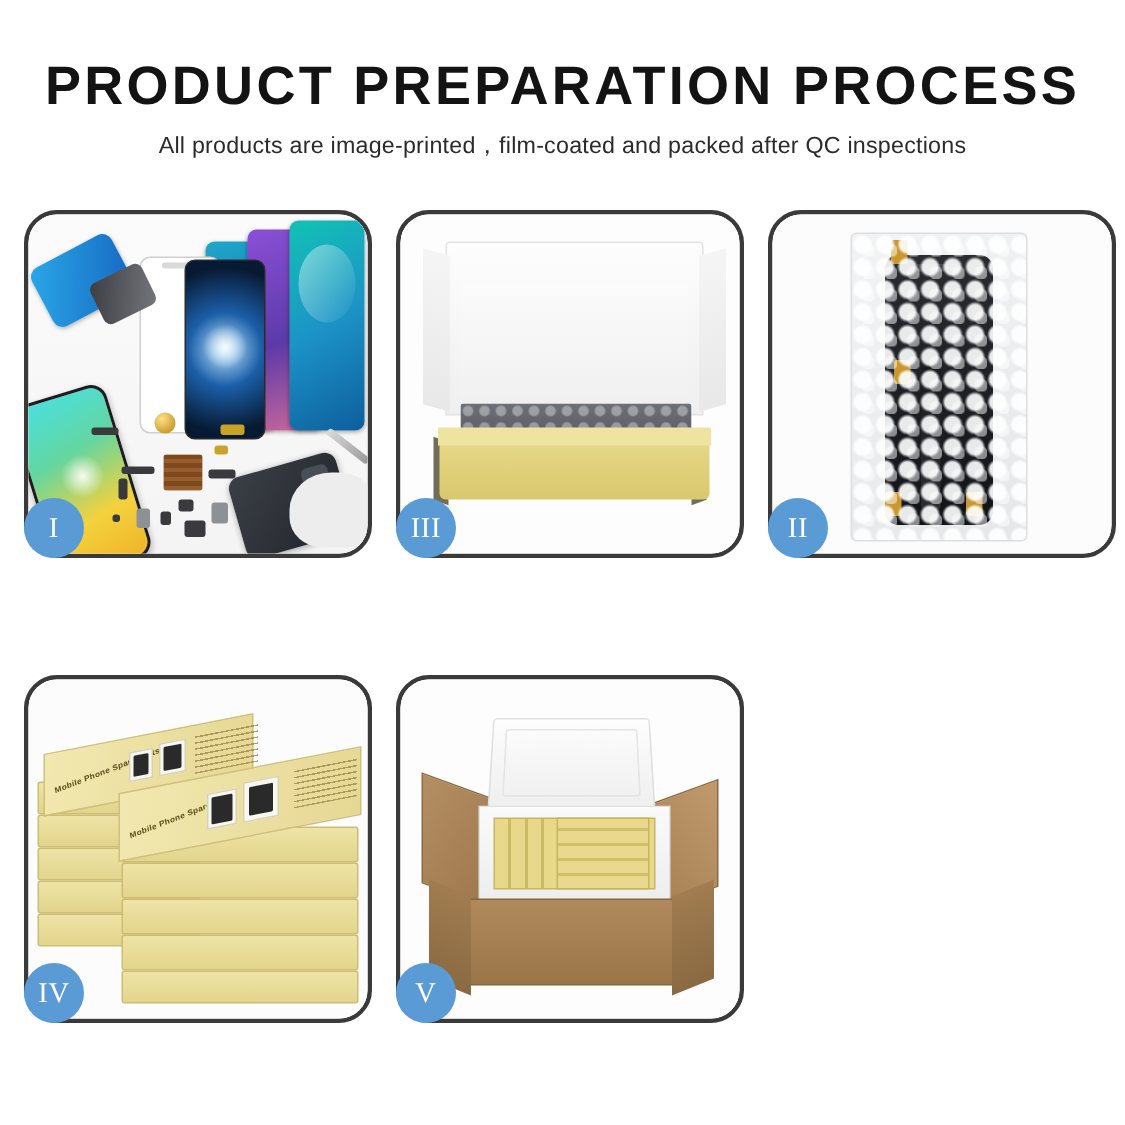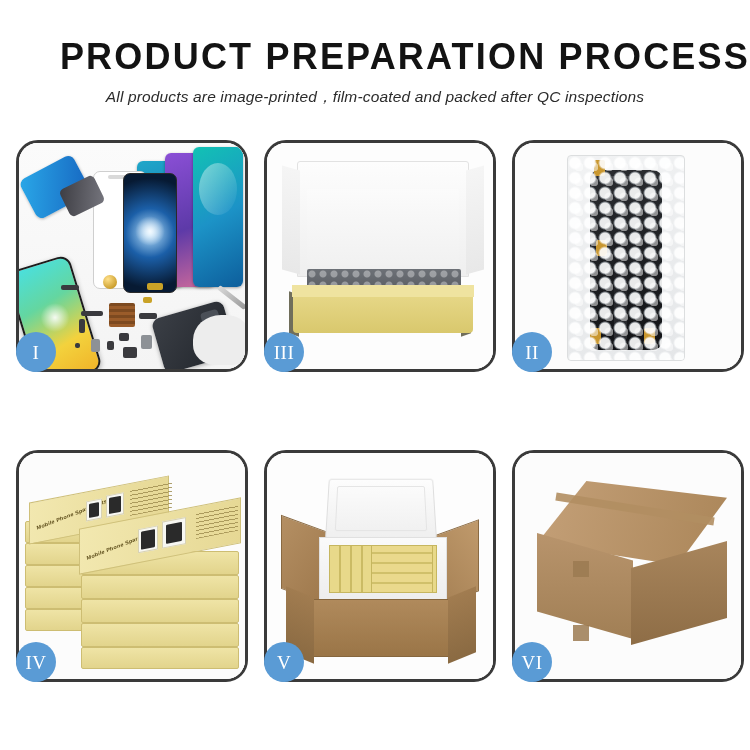--- a/index.html
+++ b/index.html
@@ -8,25 +8,25 @@
     background:#ffffff;
     font-family:"Liberation Sans", sans-serif;
     overflow:hidden;
   }
   #page { position:relative; width:750px; height:750px; background:#fff; }
 
   
   .header { padding-top:36px; text-align:center; }
   .title {
     font-size:36px; font-weight:700; letter-spacing:2.2px;
-    color:#131313; line-height:1.15; white-space:nowrap;text-align:right;
+    color:#131313; line-height:1.15; white-space:nowrap;
   }
   .subtitle {
     margin-top:10px; font-size:15.5px; font-weight:400;
-    color:#2b2b2b; letter-spacing:0.15px; white-space:nowrap;font-style:italic;
+    color:#2b2b2b; letter-spacing:0.15px; white-space:nowrap;
   }
 
   
   .grid {
     position:absolute; left:16px; top:140px;
     width:718px;
     display:grid;
     grid-template-columns:repeat(3,232px);
     grid-template-rows:repeat(2,232px);
     column-gap:16px; row-gap:78px;
@@ -348,28 +348,15 @@
           <div class="foamlid"></div>
           <div class="foambox"></div>
           <div class="ybars"></div>
           <div class="ybars2"></div>
           <div class="cartonF"></div>
         </div>
       </div>
       <div class="badge">V</div>
     </div>
 
-    <div class="panel">
-      <div class="photo">
-        <div class="s6">
-          <div class="c6top"></div>
-          <div class="c6tape"></div>
-          <div class="c6left"></div>
-          <div class="c6right"></div>
-          <div class="c6patch" style="left:58px; top:108px;"></div>
-          <div class="c6patch" style="left:58px; top:172px;"></div>
-        </div>
-      </div>
-      <div class="badge">VI</div>
-    </div>
 
   </div>
 </div>
 
 </body></html>

